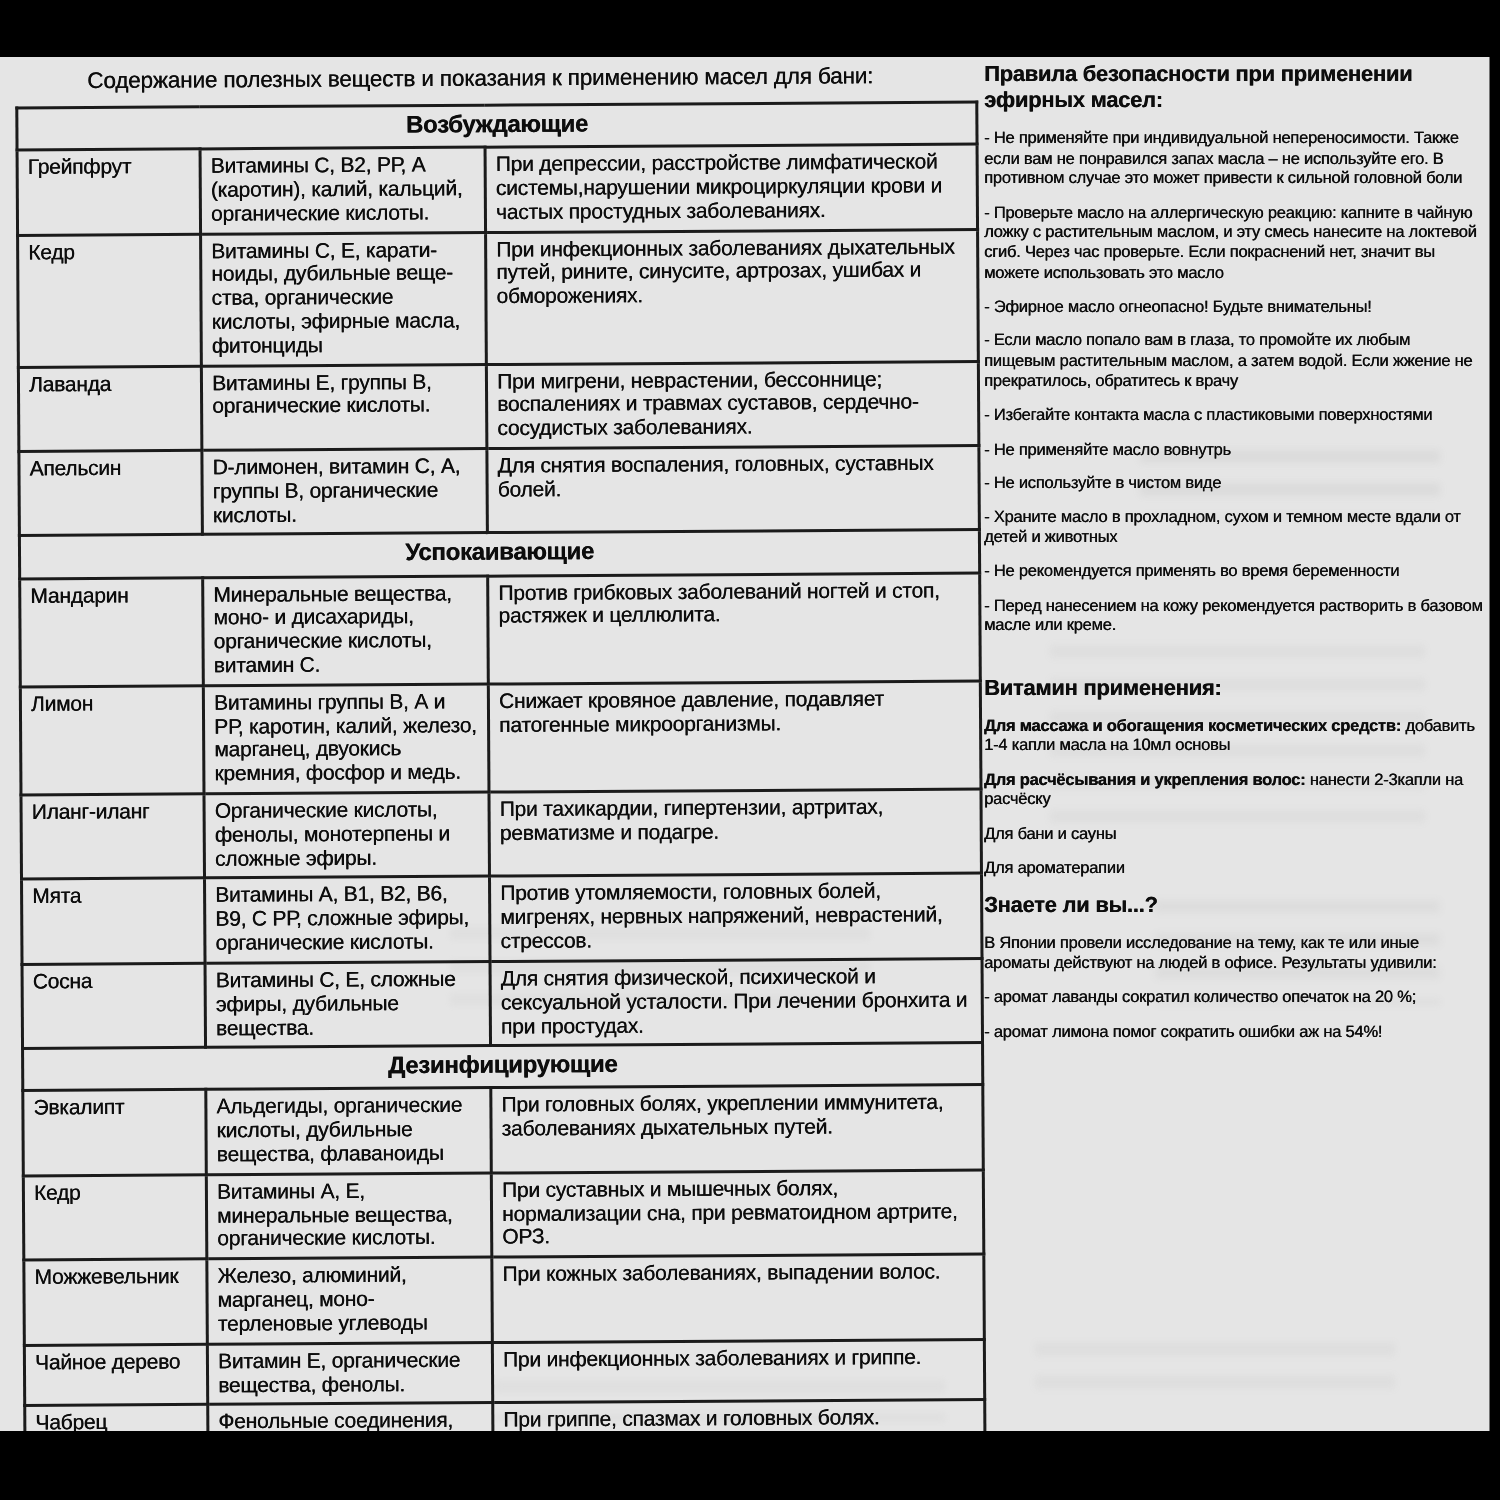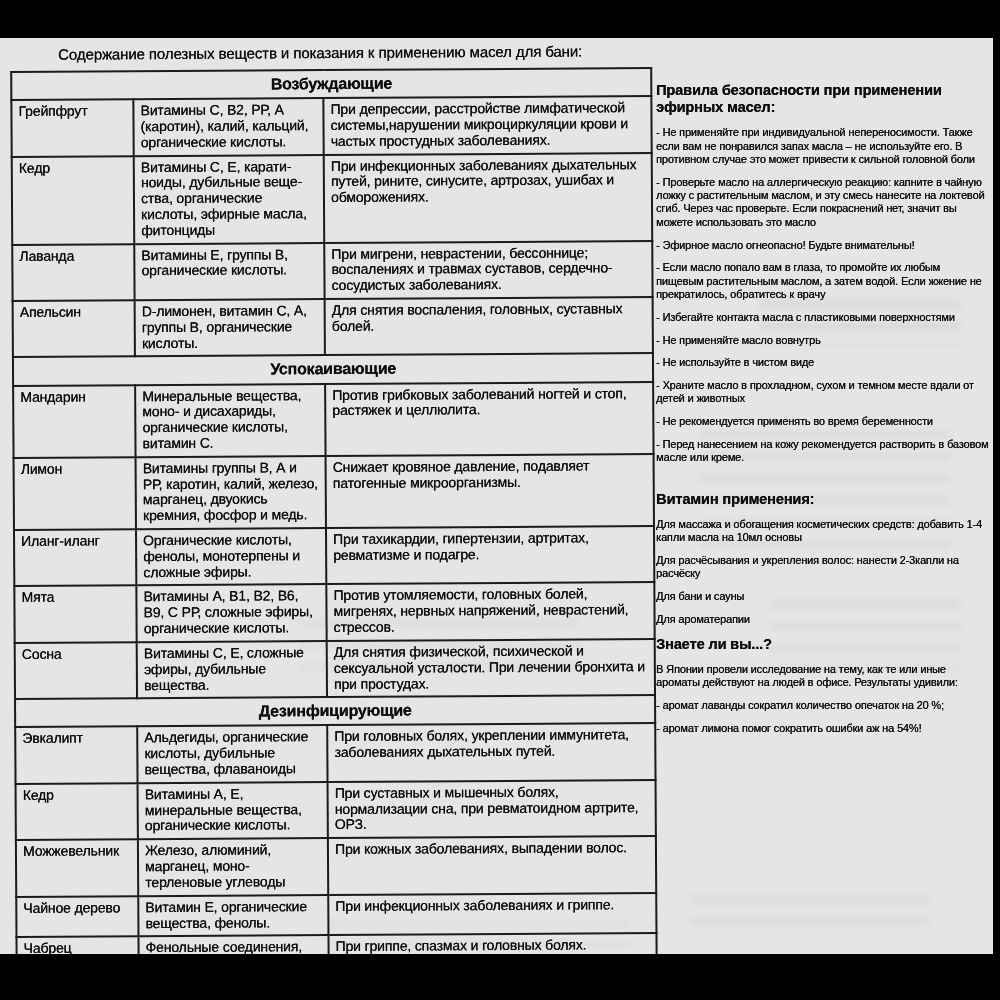--- a/index.html
+++ b/index.html
@@ -23,22 +23,22 @@
                   font-size:14px; line-height:1.13; padding:3px 5px 4px 6px;
                   letter-spacing:-0.15px; text-shadow:0.25px 0 0 #0d0d0d; }
   table.oils tr.sec td { text-align:center; font-weight:bold; font-size:16px;
                          padding:4px 2px; letter-spacing:-0.2px; }
   col.c1 { width:122px; } col.c2 { width:190px; } col.c3 { width:328px; }
 
   
   .right-col { position:absolute; left:656px; top:42px; width:334px; height:908px; overflow:hidden; }
   .right-col p { font-size:11px; line-height:1.21; margin:0 0 9.5px;
                  letter-spacing:-0.15px; text-shadow:0.25px 0 0 #0d0d0d; }
-  .right-col p.h { font-weight:bold; font-size:14.6px; line-height:1.18; margin-bottom:10px;margin-top:40px; }
-  .right-col p b { font-weight:normal; }
+  .right-col p.h { font-weight:bold; font-size:14.6px; line-height:1.18; margin-bottom:10px; }
+  .right-col p b { font-weight:bold; }
   .gap-lg { margin-top:26px !important; }
   .gap-sm { margin-top:4px !important; }
 
   
   .smudge { position:absolute; pointer-events:none; filter:blur(2.5px); opacity:.5;
             background:repeating-linear-gradient(180deg, rgba(140,140,140,.22) 0 9px, rgba(255,255,255,0) 9px 22px); }
   .sm1 { left:760px; top:300px; width:200px; height:46px; }
   .sm2 { left:700px; top:430px; width:250px; height:120px; opacity:.35; }
   .sm3 { left:770px; top:600px; width:190px; height:70px; opacity:.4; }
   .sm4 { left:300px; top:618px; width:280px; height:60px; opacity:.3; }

